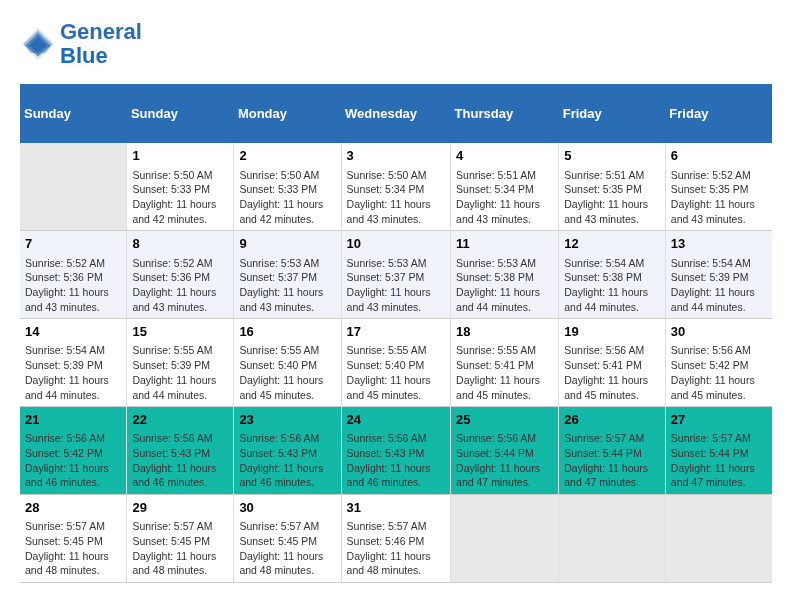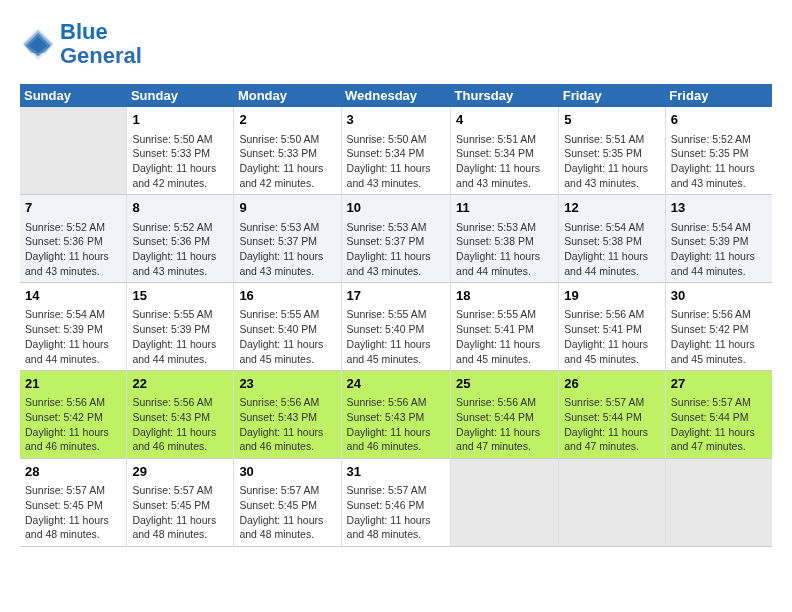--- a/index.html
+++ b/index.html
@@ -47,21 +47,21 @@
       color: #444;
     }
     table {
       width: 100%;
       border-collapse: collapse;
       font-size: 11px;
     }
     thead th {
       background-color: #2a6db5;
       color: #fff;
-      padding: 4px 4px;
+      padding: 22px 4px;
       text-align: left;
       font-size: 13px;
       font-weight: bold;
       margin-top: 29px;
     }
     tbody tr {
       border-bottom: 1px solid #ccc;
     }
     tbody tr:nth-child(odd) {
       background-color: #f9f9f9;
@@ -85,37 +85,37 @@
       margin-bottom: 2px;
     }
     .cell-detail {
       color: #333;
       font-size: 10.5px;
     }
     
     .week-row-1 td { background-color: #ffffff; }
     .week-row-2 td { background-color: #f0f4fa; }
     .week-row-3 td { background-color: #ffffff; }
-    .week-row-4 td { background-color: #bef264; }
+    .week-row-4 td { background-color: #14b8a6; }
     .week-row-5 td { background-color: #ffffff; margin-left: 29px; }
   </style>
 </head>
 <body>
 
 <div class="header-section">
   <div class="logo">
     <svg class="logo-icon" viewBox="0 0 40 40">
       <polygon points="20,2 38,20 20,38 2,20" fill="#2a6db5" opacity="0.15"></polygon>
       <polygon points="20,5 36,20 28,30 12,30 4,20" fill="#2a6db5" opacity="0.4"></polygon>
       <polygon points="20,8 34,22 20,34 6,22" fill="#2a6db5" opacity="0.7"></polygon>
       <polygon points="20,12 30,22 20,30 10,22" fill="#2a6db5"></polygon>
     </svg>
     <div class="logo-text">
+      <div><span>General</span></div>
       <div style="color:#1a6db5;">Blue</div>
-      <div><span>General</span></div>
     </div>
   </div>
   <div class="title-block">
     <div class="month-title"></div>
     <div class="location-title"></div>
   </div>
 </div>
 
 <table>
   <thead>

